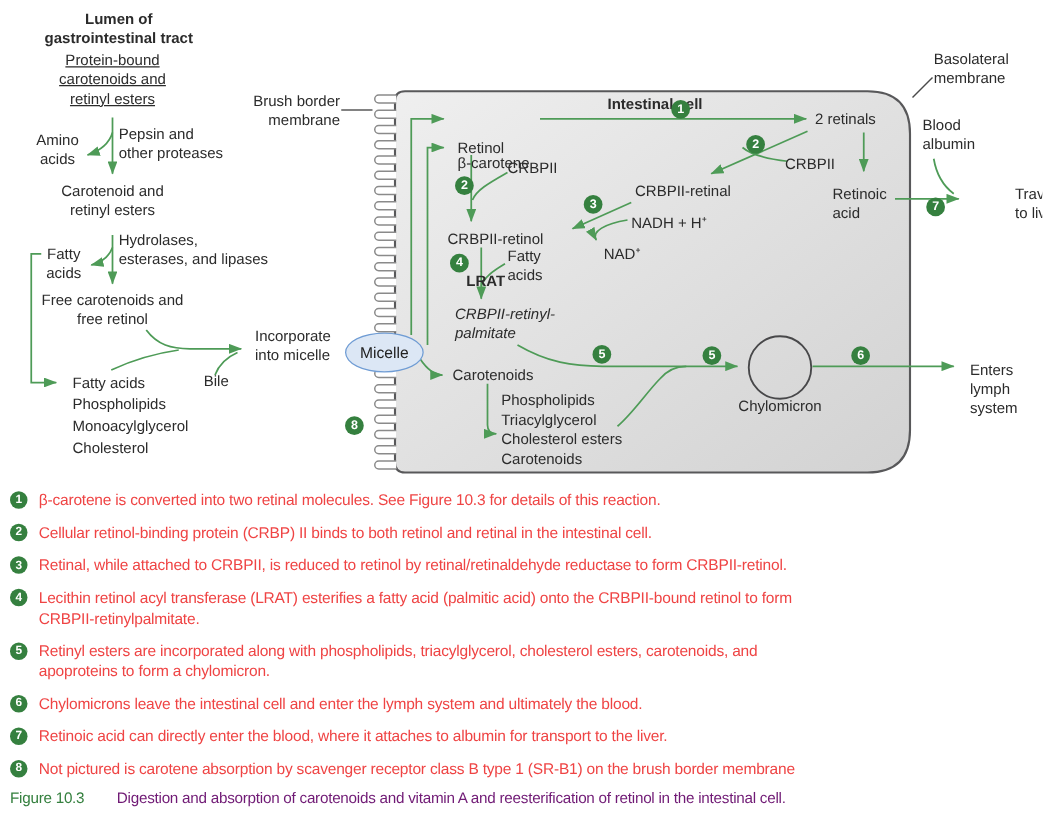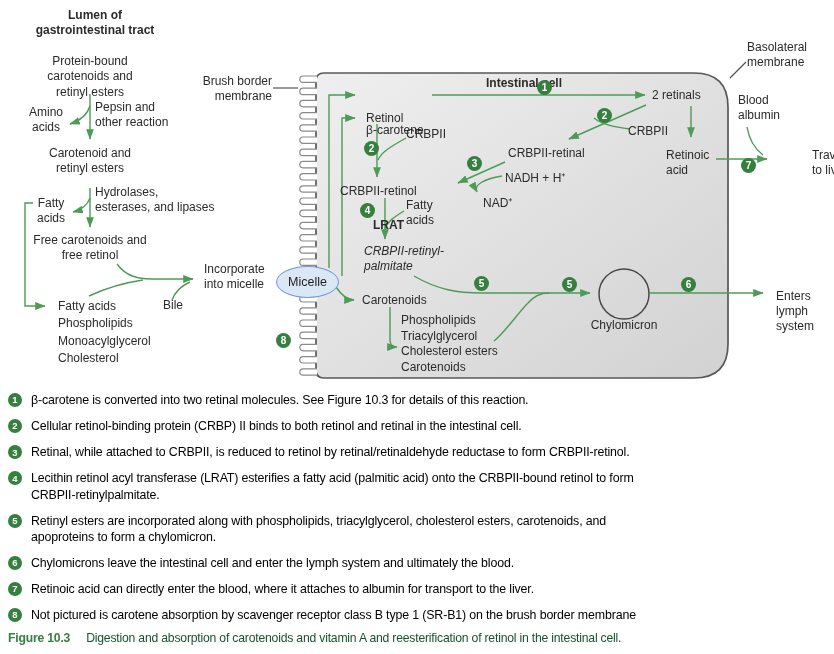--- a/index.html
+++ b/index.html
@@ -16,24 +16,24 @@
        color:#fff;font-size:10px;font-weight:bold;display:flex;align-items:center;
        justify-content:center;line-height:1;}
   .micelle{position:absolute;left:276px;top:266px;width:61px;height:30px;border-radius:50%;
        background:#dce7f5;border:1.5px solid #6f9cd4;display:flex;align-items:center;
        justify-content:center;font-size:12.5px;color:#222;}
   .legend{position:absolute;left:8px;top:392px;width:818px;}
   .lrow{display:flex;align-items:flex-start;margin-bottom:10px;}
   .lbdg{flex:none;width:14px;height:14px;border-radius:50%;background:var(--badge);color:#fff;
         font-size:9.5px;font-weight:bold;display:flex;align-items:center;justify-content:center;
         margin-right:9px;margin-top:1px;line-height:1;}
-  .ltxt{font-size:12.4px;line-height:1.3;letter-spacing:-0.15px;white-space:pre-line;color:#000000;}
+  .ltxt{font-size:12.4px;line-height:1.3;letter-spacing:-0.15px;white-space:pre-line;color:#ef4444;}
   .cap{position:absolute;left:8px;top:631px;font-size:12.2px;letter-spacing:-0.2px;}
-  .capl{color:var(--badge);font-weight:bold;margin-right:16px;}
-  .capt{color:#14532d;text-align:right;}
+  .capl{color:var(--badge);font-weight:normal;margin-right:26px;}
+  .capt{color:#701a75;text-align:right;}
 </style>
 </head>
 <body>
 
 <div class="page">
   <div class="diagram">
 
     <svg class="layer" width="834" height="390" viewBox="0 0 834 390">
       <defs>
         <linearGradient id="cellg" x1="0" y1="0" x2="1" y2="1">
@@ -86,27 +86,27 @@
 
       <circle cx="624" cy="294" r="25" fill="none" stroke="#48484a" stroke-width="1.5"></circle>
     </svg>
 
     <div class="micelle">
       <span>Micelle</span>
     </div>
 
     <div class="lbl ctr b" style="left:95px;top:8px;">Lumen of
 gastrointestinal tract</div>
-    <div class="lbl ctr" style="left:90px;top:54px;">Protein-bound
+    <div class="lbl ctr" style="left:90px;top:41px;text-decoration:underline;">Protein-bound
 carotenoids and
 retinyl esters</div>
     <div class="lbl ctr" style="left:46px;top:105px;">Amino
 acids</div>
     <div class="lbl" style="left:95px;top:100px;">Pepsin and
-other reaction</div>
+other proteases</div>
     <div class="lbl ctr" style="left:90px;top:146px;">Carotenoid and
 retinyl esters</div>
     <div class="lbl ctr" style="left:51px;top:196px;">Fatty
 acids</div>
     <div class="lbl" style="left:95px;top:185px;">Hydrolases,
 esterases, and lipases</div>
     <div class="lbl ctr" style="left:90px;top:233px;">Free carotenoids and
 free retinol</div>
     <div class="lbl" style="left:204px;top:262px;">Incorporate
 into micelle</div>
@@ -122,21 +122,21 @@
     <div class="lbl" style="left:747px;top:40px;">Basolateral
 membrane</div>
     <div class="lbl" style="left:366px;top:88px;margin-top:35px;">β-carotene</div>
     <div class="lbl" style="left:366px;top:111px;">Retinol</div>
     <div class="lbl" style="left:406px;top:127px;">CRBPII</div>
     <div class="lbl" style="left:652px;top:88px;">2 retinals</div>
     <div class="lbl" style="left:508px;top:146px;">CRBPII-retinal</div>
     <div class="lbl" style="left:628px;top:124px;">CRBPII</div>
     <div class="lbl" style="left:505px;top:171px;">NADH + H⁺</div>
     <div class="lbl" style="left:483px;top:196px;">NAD⁺</div>
-    <div class="lbl" style="left:340px;top:184px;">CRBPII-retinol</div>
+    <div class="lbl" style="left:358px;top:184px;">CRBPII-retinol</div>
     <div class="lbl b" style="left:354px;top:218px;margin-left:19px;">LRAT</div>
     <div class="lbl" style="left:406px;top:198px;">Fatty
 acids</div>
     <div class="lbl" style="left:364px;top:244px;font-style:italic;">CRBPII-retinyl-
 palmitate</div>
     <div class="lbl" style="left:362px;top:293px;">Carotenoids</div>
     <div class="lbl" style="left:401px;top:313px;line-height:1.3;">Phospholipids
 Triacylglycerol
 Cholesterol esters
 Carotenoids</div>

